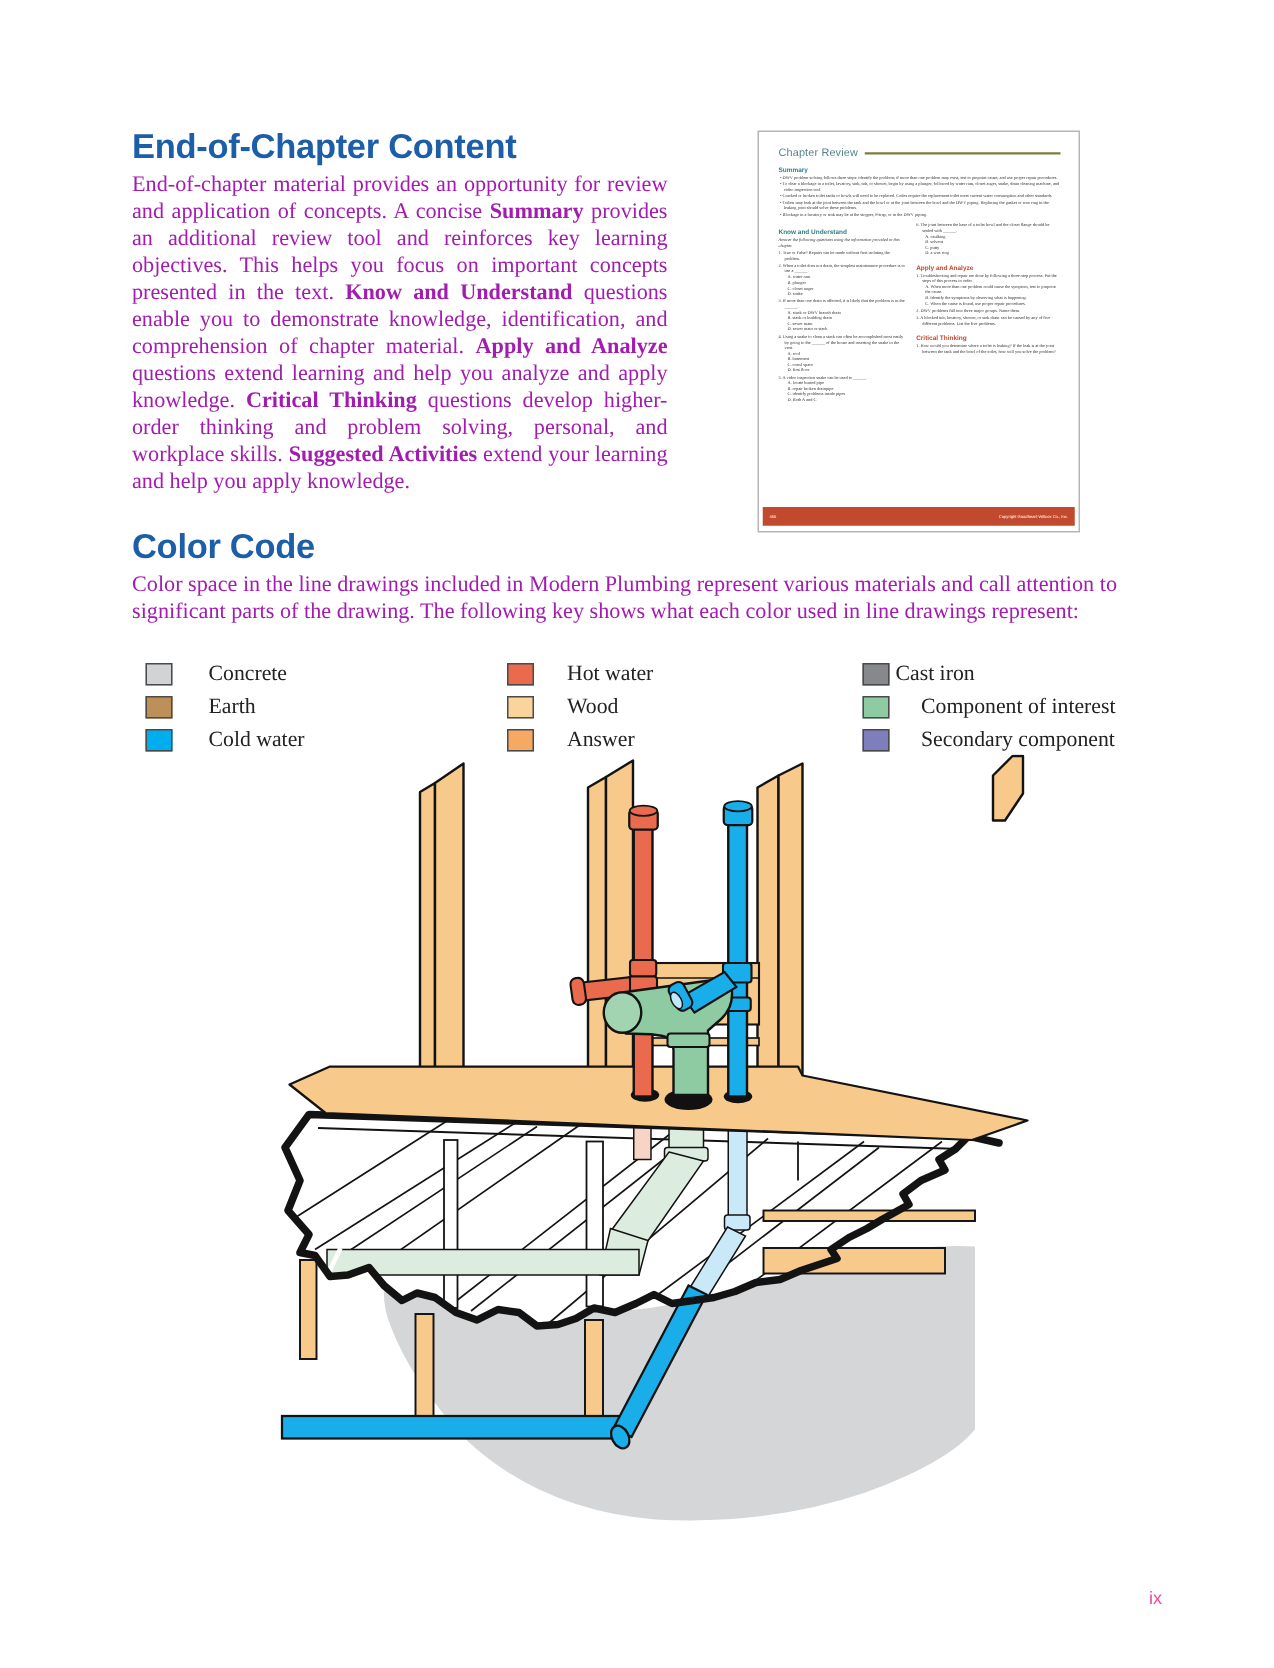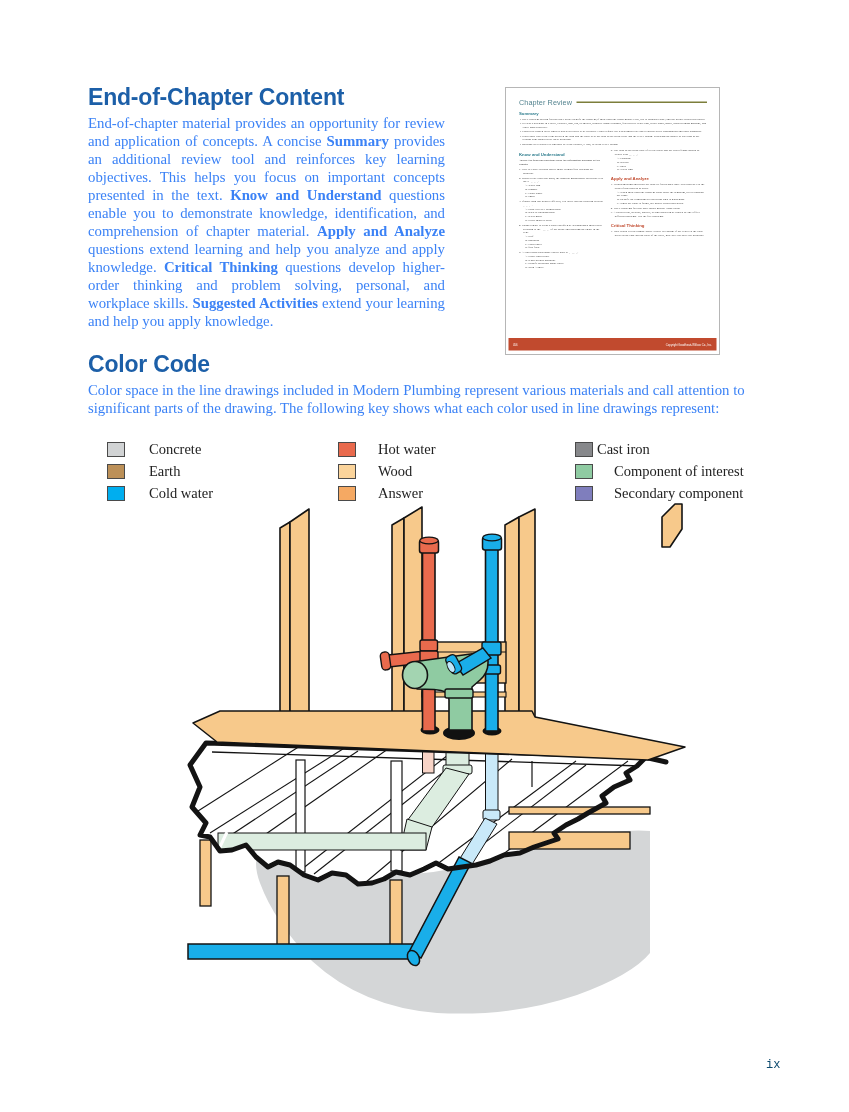--- a/index.html
+++ b/index.html
@@ -1,21 +1,21 @@
 <!DOCTYPE html>
 <html style="--t-heading-blue: #1C5FA8; --t-thumb-title-teal: #53838F; --t-thumb-teal: #2E7D8E; --t-thumb-orange: #C14A2E; --t-thumb-rule-olive: #7C7E3B; --c-wood: #F7C98B; --c-hot: #E96A4D; --c-cold: #19AEE9; --c-green: #8FCBA2; --c-green-cap: #A3D4B1; --c-pale-green: #DCEDE0; --c-pale-blue: #C9E9F9; --c-pale-red: #F8D4C7; --c-blue-face: #BFE8FB; --c-concrete: #D4D6D7; --c-outline: #131313;"><head>
 <meta charset="utf-8">
 <style>
   html,body{margin:0;padding:0}
   body{width:849px;height:1112px;position:relative;background:#fff;overflow:hidden;
        font-family:"Liberation Serif", serif;color:#1e1e1e;}
   .abs{position:absolute}
   h1.sec{font-family:"Liberation Sans", sans-serif;font-weight:700;font-size:23px;
          letter-spacing:-0.2px;color:var(--t-heading-blue);margin:0}
-  .bodytext{font-size:14.8px;line-height:18px;text-align:justify;color:#3b82f6}
+  .bodytext{font-size:14.8px;line-height:18px;text-align:justify;color:#a21caf}
   .bodytext span.b{font-weight:700}
   
   .legend-col{position:absolute;top:438px}
   .legend-row{display:flex;align-items:center;height:22px}
   .swatch{width:16px;height:13px;border:1px solid #4a4a4a;margin-right:0;flex:0 0 auto}
   .legend-label{font-size:14.5px;color:#222}
   
   .thumb{position:absolute;left:505px;top:87px;width:213px;height:266px;
          border:1px solid #b6b6b6;background:#fff;overflow:hidden}
   .thumb-inner{width:426px;height:532px;transform:scale(0.5);transform-origin:0 0;
@@ -31,21 +31,21 @@
   .tr-bullet{font-size:5.8px;line-height:1.32;color:#333;padding-left:7px;text-indent:-5px;margin-bottom:1px}
   .tr-cols{display:flex;gap:13px;margin-top:4px}
   .tr-colL{width:47%}.tr-colR{width:53%}
   .tr-intro{font-size:5.8px;font-style:italic;line-height:1.3;color:#333;margin-bottom:2px}
   .tr-q{font-size:5.8px;line-height:1.3;color:#333;padding-left:8px;text-indent:-8px;margin-top:2px}
   .tr-opt{font-size:5.8px;line-height:1.3;color:#333;padding-left:12px}
   .tr-footer{position:absolute;left:5px;right:5px;bottom:7px;height:25px;
              background:var(--t-thumb-orange);color:#fff;display:flex;
              align-items:center;justify-content:space-between;padding:0 9px;
              font-family:"Liberation Sans", sans-serif;font-size:5.5px}
-  .folio{font-family:Liberation Mono, monospace;font-size:12px;color:#0c4a6e}
+  .folio{font-family:Liberation Sans, sans-serif;font-size:12px;color:#ec4899}
 </style>
 </head>
 <body>
 
 <h1 class="sec abs" style="left:88px;top:84px">End-of-Chapter Content</h1>
 
 <div class="bodytext abs" style="left:88px;top:114px;width:357px"><span>End-of-chapter material provides an opportunity for review and application of concepts. A concise </span><span class="b">Summary</span><span> provides an additional review tool and reinforces key learning objectives. This helps you focus on important concepts presented in the text. </span><span class="b">Know and Understand</span><span> questions enable you to demonstrate knowledge, identification, and comprehension of chapter material. </span><span class="b">Apply and Analyze</span><span> questions extend learning and help you analyze and apply knowledge. </span><span class="b">Critical Thinking</span><span> questions develop higher-order thinking and problem solving, personal, and workplace skills. </span><span class="b">Suggested Activities</span><span> extend your learning and help you apply knowledge.</span></div>
 
 <div class="thumb">
   <div class="thumb-inner">
@@ -116,21 +116,21 @@
       <span>456</span>
       <span>Copyright Goodheart-Willcox Co., Inc.</span>
     </div>
   </div>
 </div>
 
 <h1 class="sec abs" style="left:88px;top:351px">Color Code</h1>
 
 <div class="bodytext abs" style="left:88px;top:381px;width:692px;text-align:left"><span>Color space in the line drawings included in </span><span style="">Modern Plumbing</span><span> represent various materials and call attention to significant parts of the drawing. The following key shows what each color used in line drawings represent:</span></div>
 
-<div class="legend-col" style="left:107px">
+<div class="legend-col" style="left:97px">
     <div class="legend-row">
       <span class="swatch" style="background: rgb(209, 211, 212);"></span>
       <span class="legend-label" style="margin-left: 24px;">Concrete</span>
     </div>
     <div class="legend-row">
       <span class="swatch" style="background: rgb(188, 144, 88);"></span>
       <span class="legend-label" style="margin-left: 24px;">Earth</span>
     </div>
     <div class="legend-row">
       <span class="swatch" style="background: rgb(0, 174, 239);"></span>

